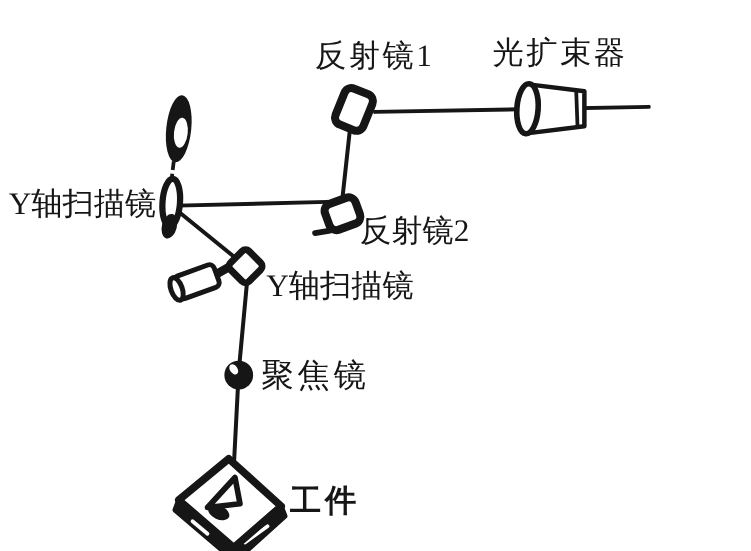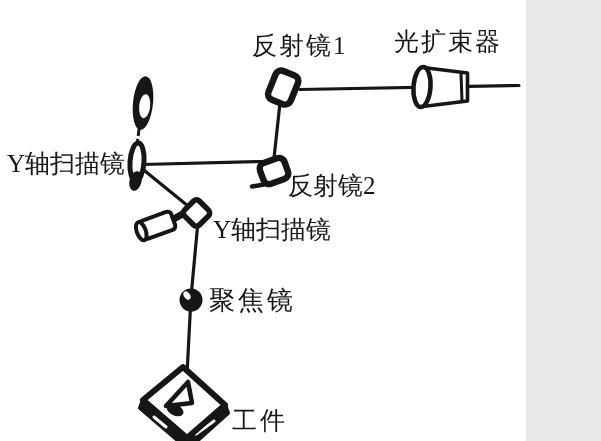--- a/index.html
+++ b/index.html
@@ -2,21 +2,21 @@
 <html style="--ink: #161616; --bg: #ffffff;"><head>
 <meta charset="utf-8">
 <style>
   :root{
     --ink:#161616;
     --bg:#ffffff;
   }
   html,body{margin:0;padding:0;background:#e8e8e8;}
   .stage{
     position:relative;
-    width:526px;height:441px;
+    width:601px;height:441px;
     background:var(--bg);
     overflow:hidden;
     font-family:"Liberation Serif","DejaVu Serif",serif;
   }
   .stage svg{position:absolute;left:0;top:0;}
   .lbl{
     position:absolute;
     color:var(--ink);
     font-size:25px;
     line-height:1.1;
@@ -94,15 +94,15 @@
       </g>
     </g>
   </svg>
 
   <div class="lbl sp2" style="left:252px;top:32px;">反射镜1</div>
   <div class="lbl sp2" style="left:394px;top:30px;font-family:Liberation Mono, monospace;">光扩束器</div>
   <div class="lbl" style="left:7px;top:150px;">Y轴扫描镜</div>
   <div class="lbl" style="left:288px;top:172px;">反射镜2</div>
   <div class="lbl" style="left:213px;top:216px;">Y轴扫描镜</div>
   <div class="lbl big sp3" style="left:209px;top:287px;">聚焦镜</div>
-  <div class="lbl sp3" style="left:232px;top:407px;">工件</div>
+  <div class="lbl sp3" style="left:232px;top:388px;font-weight:bold;">工件</div>
 
 </div>
 
 </body></html>

